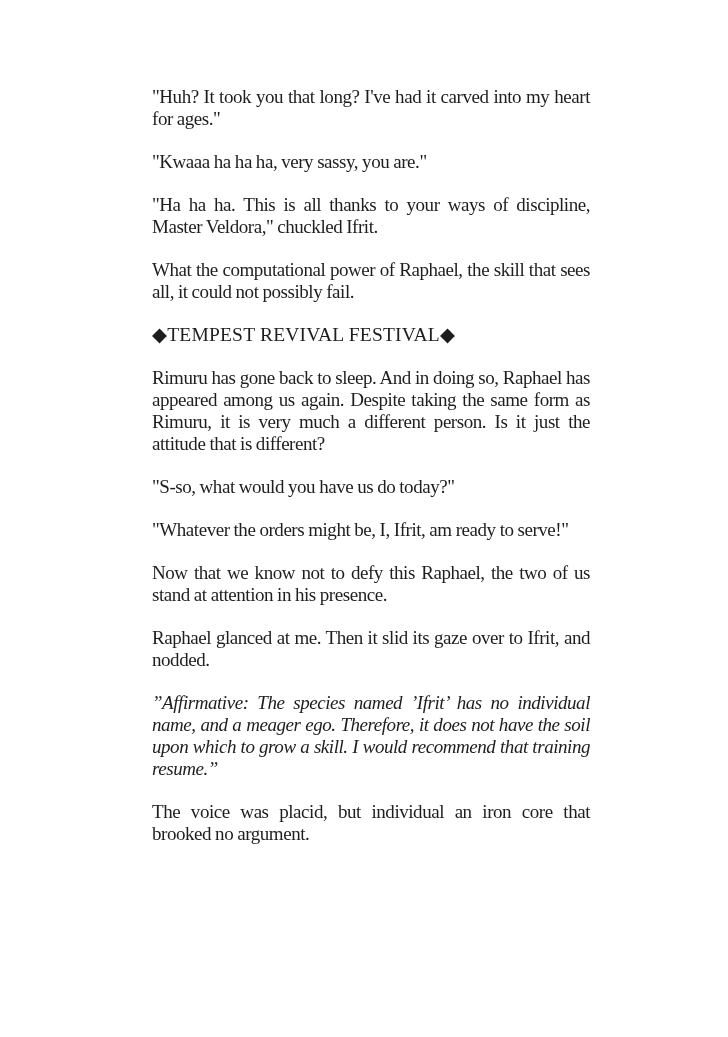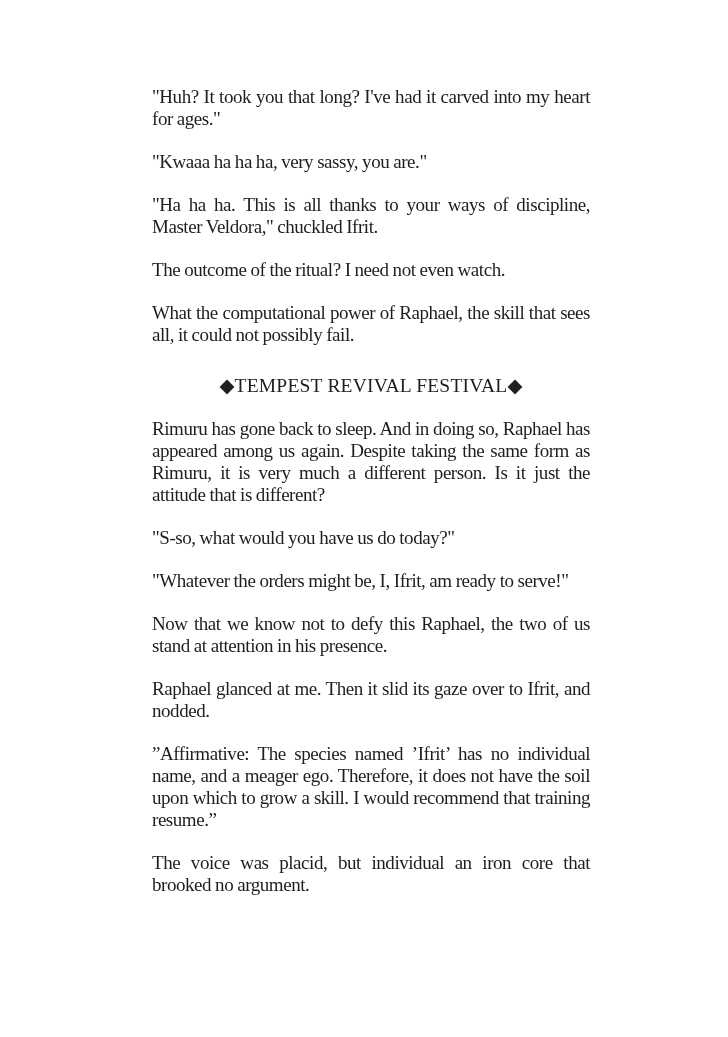--- a/index.html
+++ b/index.html
@@ -24,40 +24,39 @@
   }
   .para {
     margin: 0 0 21px 0;
     font-size: 19px;
     line-height: 22px;
     letter-spacing: -0.45px;
     word-spacing: -0.3px;
     text-align: justify;
   }
   .para.italic {
+    font-style: italic;
   }
   .section-heading {
-    margin: 29px 0 21px 0;
+    margin: 21px 0 21px 0;
     font-size: 19.5px;
     line-height: 22px;
     font-weight: normal;
     letter-spacing: 0.2px;
-    text-align: center;
     color: #1e1e1e;
   }
 </style>
 </head>
 <body>
 
 <div class="page">
   <div class="text-block">
     <p class="para">"Huh? It took you that long? I've had it carved into my heart for ages."</p>
     <p class="para">"Kwaaa ha ha ha, very sassy, you are."</p>
     <p class="para">"Ha ha ha. This is all thanks to your ways of discipline, Master Veldora," chuckled Ifrit.</p>
-    <p class="para">The outcome of the ritual? I need not even watch.</p>
     <p class="para">What the computational power of Raphael, the skill that sees all, it could not possibly fail.</p>
     <h2 class="section-heading">◆TEMPEST REVIVAL FESTIVAL◆</h2>
     <p class="para">Rimuru has gone back to sleep. And in doing so, Raphael has appeared among us again. Despite taking the same form as Rimuru, it is very much a different person. Is it just the attitude that is different?</p>
     <p class="para">"S-so, what would you have us do today?"</p>
     <p class="para">"Whatever the orders might be, I, Ifrit, am ready to serve!"</p>
     <p class="para">Now that we know not to defy this Raphael, the two of us stand at attention in his presence.</p>
     <p class="para">Raphael glanced at me. Then it slid its gaze over to Ifrit, and nodded.</p>
     <p class="para italic">”Affirmative: The species named ’Ifrit’ has no individual name, and a meager ego. Therefore, it does not have the soil upon which to grow a skill. I would recommend that training resume.”</p>
     <p class="para">The voice was placid, but individual an iron core that brooked no argument.</p>
   </div>

